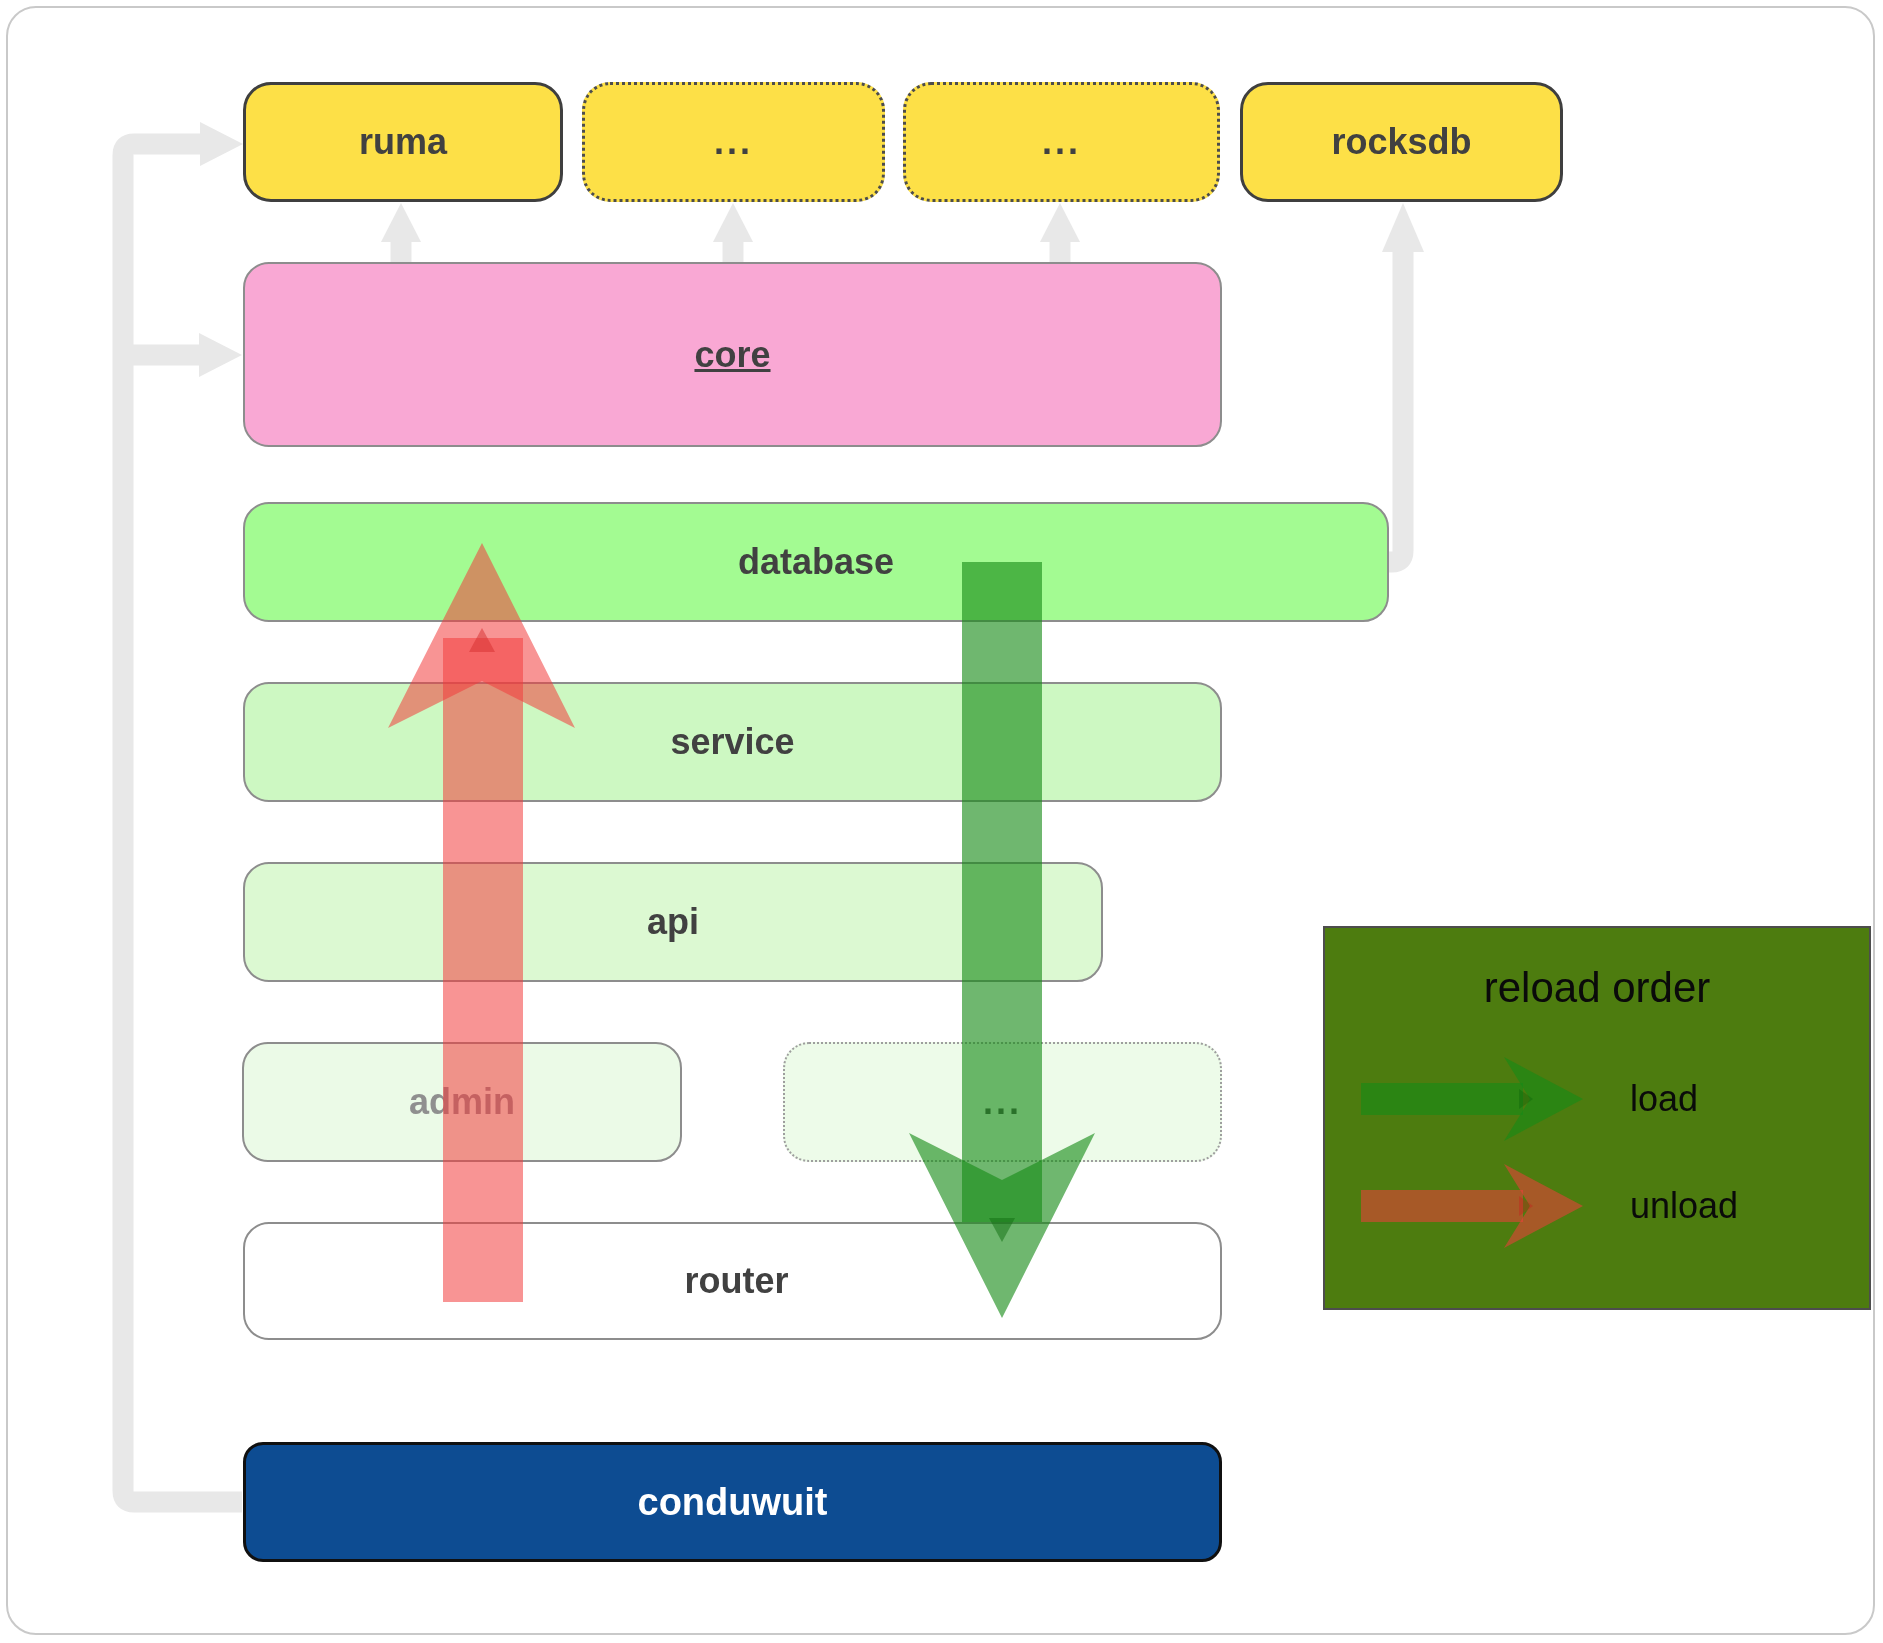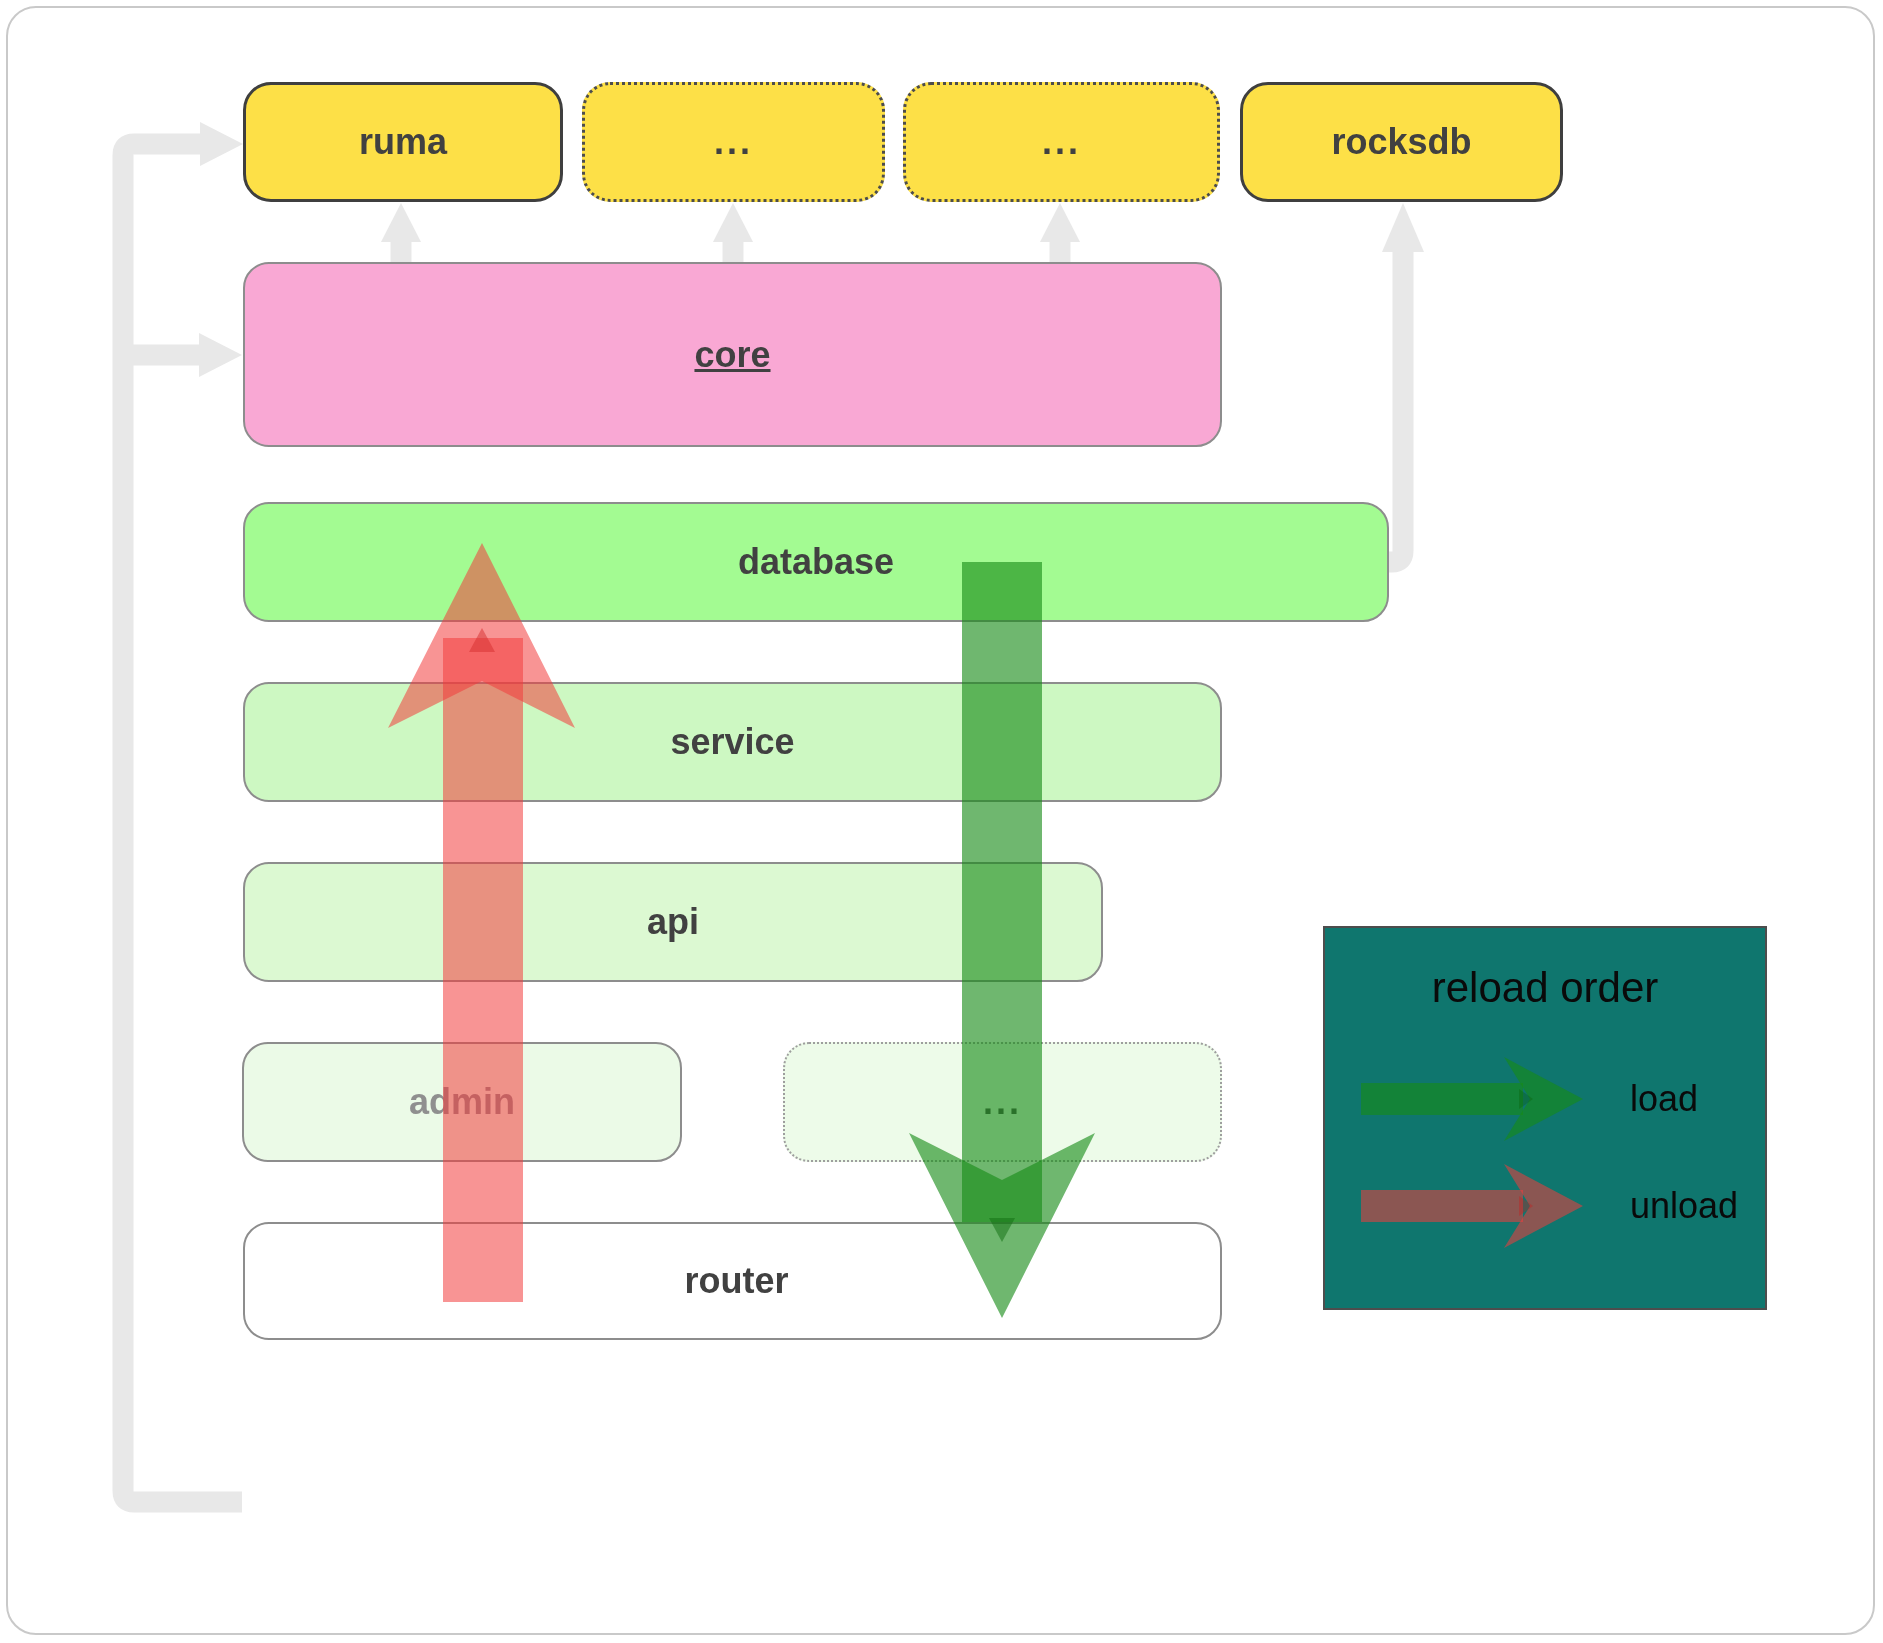--- a/index.html
+++ b/index.html
@@ -33,22 +33,22 @@
   .box-core{background:#f9a8d4;text-decoration:underline;}
   .box-database{background:#a3fb92;}
   .box-service{background:#cdf8c2;}
   .box-api{background:#dcf9d2;}
   .box-admin{background:#ebfae7;color:#8f8f8f;}
   .box-dots3{background:#edfbe9;border:2px dotted #9e9e9e;color:#4b4b4b;}
   .box-router{background:#ffffff;padding-left:8px;}
   .box-conduwuit{background:#0d4c92;border:3px solid #101010;border-radius:20px;color:#ffffff;font-size:38px;}
   .dots-label{letter-spacing:3px;font-weight:700;}
   .legend{
-    position:absolute;left:1323px;top:926px;width:444px;height:384px;
-    background:#0f766e;border:2px solid #4d4d4d;box-sizing:border-box;z-index:2;padding-left:24px;
+    position:absolute;left:1323px;top:926px;width:548px;height:384px;
+    background:#4d7c0f;border:2px solid #4d4d4d;box-sizing:border-box;z-index:2;padding-left:24px;
   }
   .legend-title{
     position:absolute;left:0;top:36px;width:100%;
     text-align:center;font-size:42px;color:#0a0a0a;font-weight:400;
   }
   .legend-arrow{position:absolute;width:230px;height:92px;}
   .legend-arrow.load-a{left:36px;top:125px;}
   .legend-arrow.unload-a{left:36px;top:232px;}
   .legend-label{
     position:absolute;left:305px;width:150px;height:92px;
@@ -122,20 +122,23 @@
       <span>admin</span>
     </div>
     <div class="box box-dots3 r-md" style="left:783px;top:1042px;width:439px;height:120px;">
       <span class="dots-label">...</span>
     </div>
 
     <div class="box box-router gray-border r-md" style="left:243px;top:1222px;width:979px;height:118px;">
       <span>router</span>
     </div>
 
+    <div class="box box-conduwuit" style="left:243px;top:1442px;width:979px;height:120px;">
+      <span>conduwuit</span>
+    </div>
   </div>
 
   <div class="legend">
     <div class="legend-title">reload order</div>
 
     <svg class="legend-arrow load-a" viewBox="0 0 230 92">
       <rect x="0" y="30" width="162" height="32" fill="rgba(22,138,22,0.62)"></rect>
       <polygon points="143,4 222,46 143,88 169,46" fill="rgba(22,138,22,0.62)"></polygon>
       <polygon points="158,36 172,46 158,56" fill="rgba(10,100,10,0.38)"></polygon>
     </svg>

